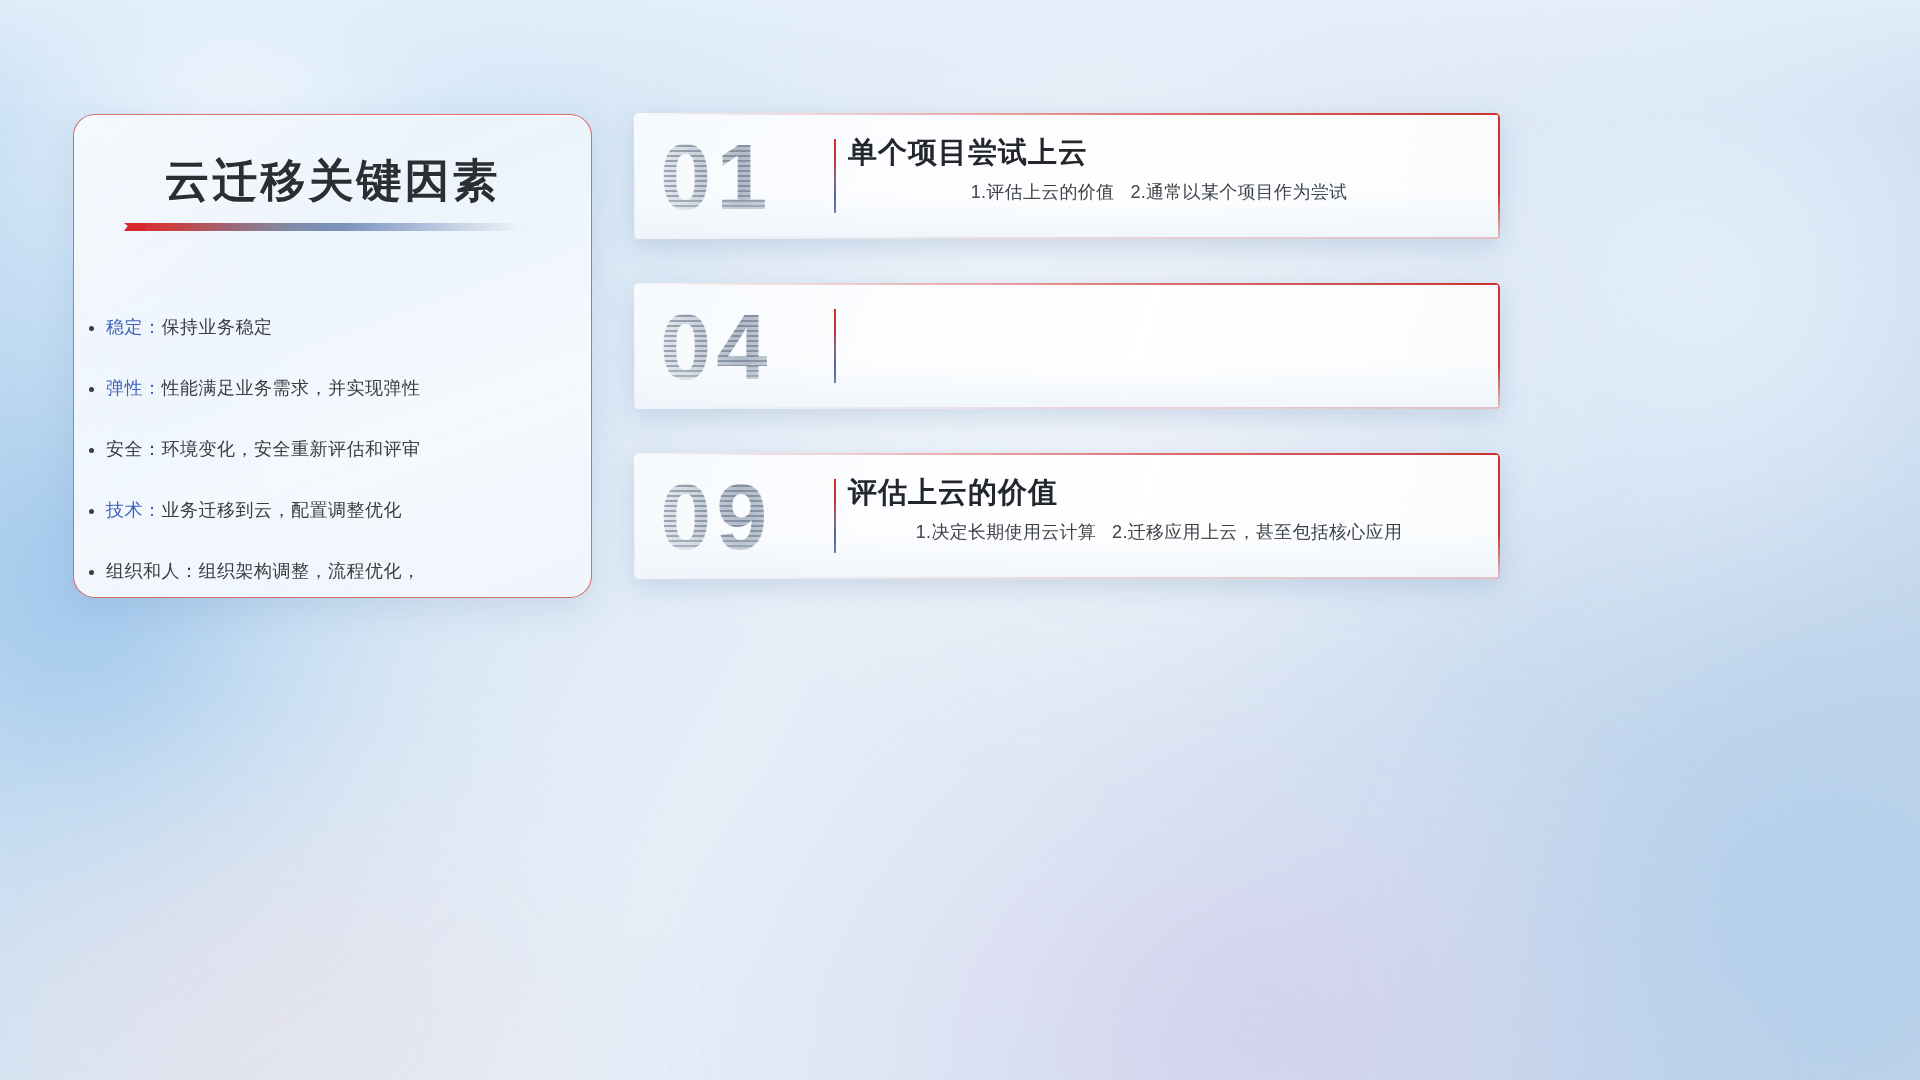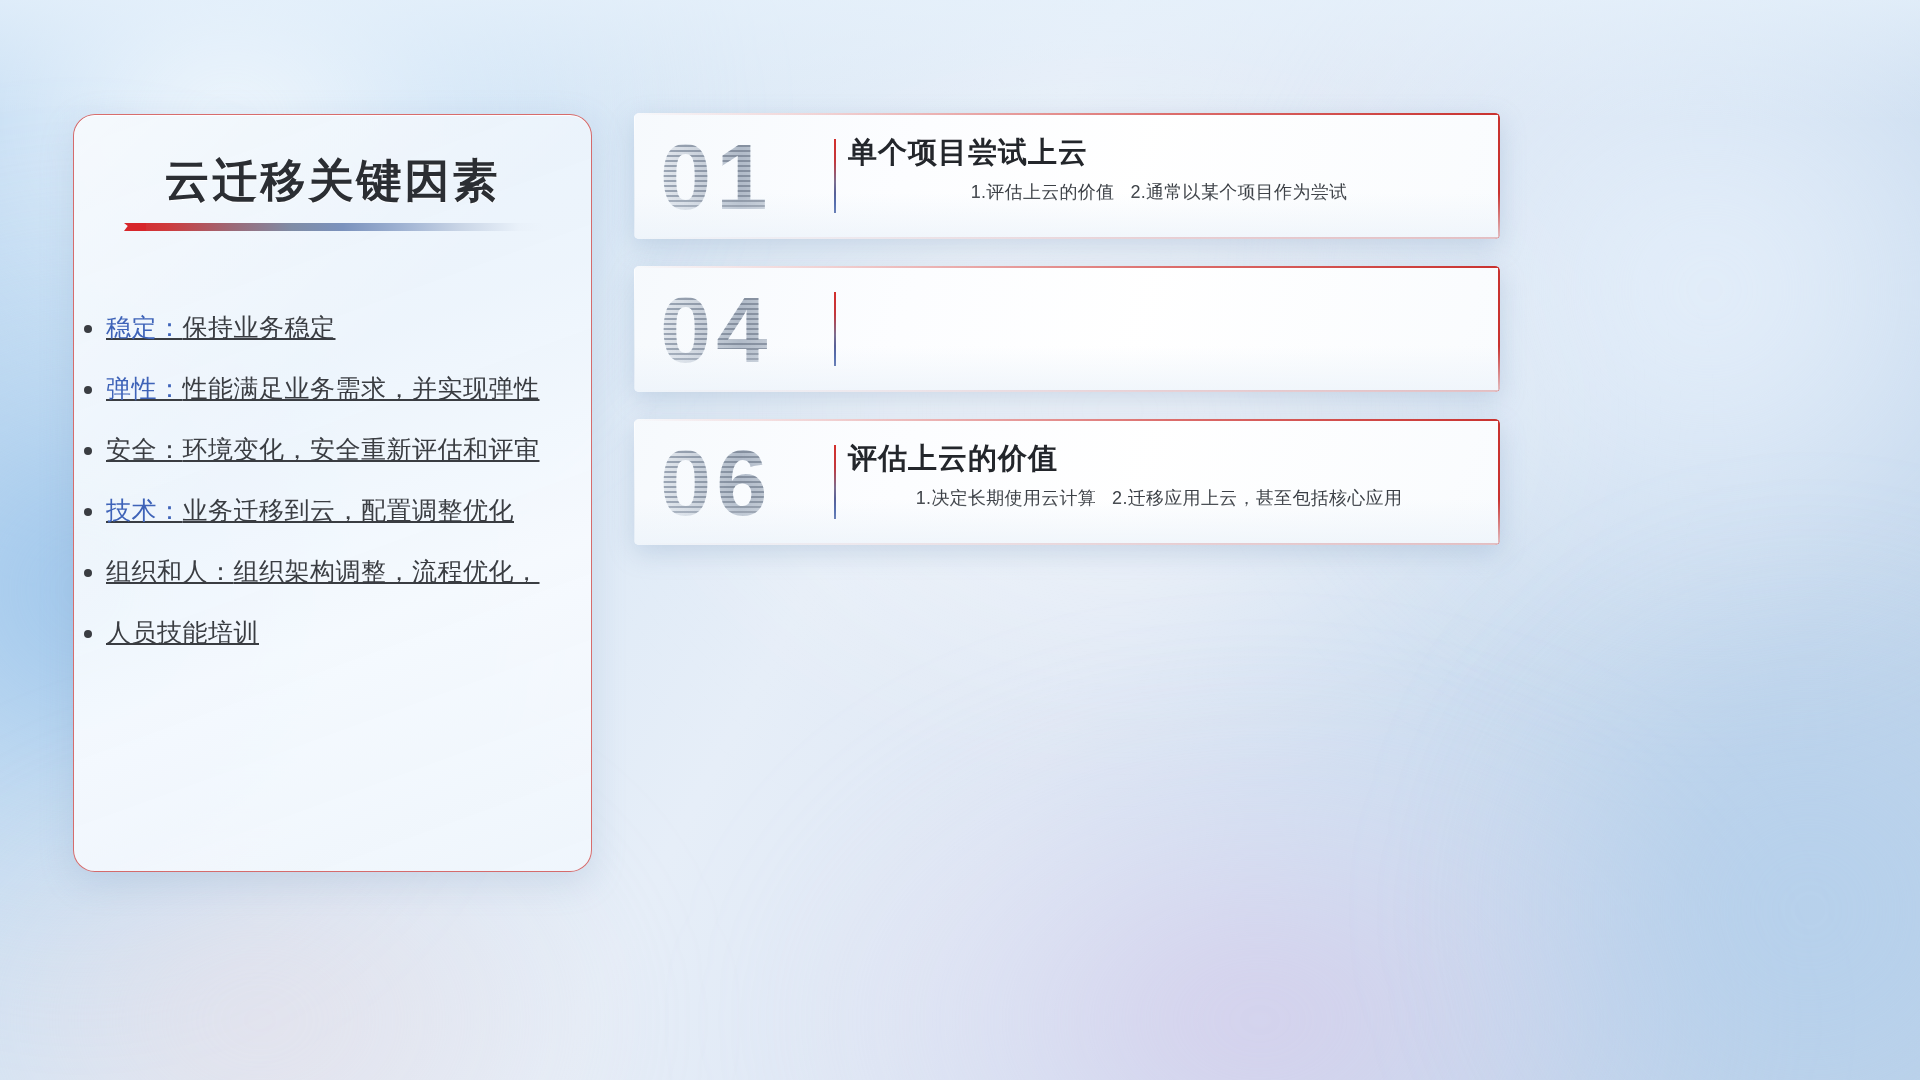--- a/index.html
+++ b/index.html
@@ -57,21 +57,21 @@
     left:620px; top:60px; width:1000px; height:700px;
     background:radial-gradient(closest-side, rgba(255,255,255,0.55), rgba(255,255,255,0));
   }
   .bg-topfade {
     position:absolute; left:0; top:0; width:100%; height:120px;
     background:linear-gradient(180deg, rgba(230,241,251,0.75), rgba(255,255,255,0));
   }
 
   
   #left-panel {
-    position:absolute; left:73px; top:114px; width:519px; height:758px;
+    position:absolute; left:73px; top:114px; width:519px; height:484px;
     border-radius:22px;
     background:linear-gradient(160deg,
         rgba(233,242,251,0.96) 0%,
         rgba(238,245,252,0.94) 35%,
         rgba(246,250,254,0.95) 65%,
         rgba(240,246,252,0.93) 100%);
     border:1.6px solid rgba(206,62,60,0.75);
     box-shadow:0 10px 34px rgba(120,150,185,0.22), inset 0 1px 0 rgba(255,255,255,0.85);
     overflow:hidden;
   }
@@ -100,33 +100,33 @@
   .panel-rule .tip {
     position:absolute; left:0; top:2px; width:22px; height:8px;
     background:#d7262b;
     clip-path:polygon(6px 0, 22px 0, 22px 8px, 0 8px);
   }
 
   .panel-list {
     position:absolute; left:32px; right:24px; top:182px;
   }
   .panel-list .row {
-    font-size:25px; line-height:61px; color:#3a3d42;
-    white-space:nowrap; letter-spacing:0.5px;text-decoration:underline;
+    font-size:18px; line-height:61px; color:#3a3d42;
+    white-space:nowrap; letter-spacing:0.5px;
   }
   .panel-list .row .lbl { font-weight:500; }
   .panel-list .row.blue .lbl { color:#3e63b8; }
   .panel-list .row.grey .lbl { color:#3a3d42; }
   .panel-list .row .txt { color:#3a3d42; }
   .panel-list .row.cont { color:#3a3d42; }
 
   
   #steps { position:absolute; left:634px; top:113px; width:866px; }
   .step-card {
-    position:relative; width:866px; height:126px; margin-bottom:27px;
+    position:relative; width:866px; height:126px; margin-bottom:44px;
     border-radius:5px;
     background:linear-gradient(107deg,
         rgba(247,250,253,0.97) 0%,
         rgba(252,253,255,0.99) 30%,
         rgba(255,255,255,0.99) 58%,
         rgba(250,252,254,0.97) 100%);
     box-shadow:0 8px 26px rgba(115,146,182,0.28);
     overflow:hidden;
   }
   
@@ -253,21 +253,21 @@
     <div class="step-body">
     </div>
     <div class="sheen"></div>
   </article>
 
   <article class="step-card">
     <div class="edge-top"></div>
     <div class="edge-right"></div>
     <div class="edge-bottom"></div>
     <div class="edge-left"></div>
-    <div class="step-num">06</div>
+    <div class="step-num">09</div>
     <div class="step-divider"></div>
     <div class="step-body">
       <div class="step-title">评估上云的价值</div>
       <div class="step-sub"><span>1.决定长期使用云计算</span><span class="gap"></span><span>2.迁移应用上云，甚至包括核心应用</span></div>
     </div>
     <div class="sheen"></div>
   </article>
 
 
 </section>

